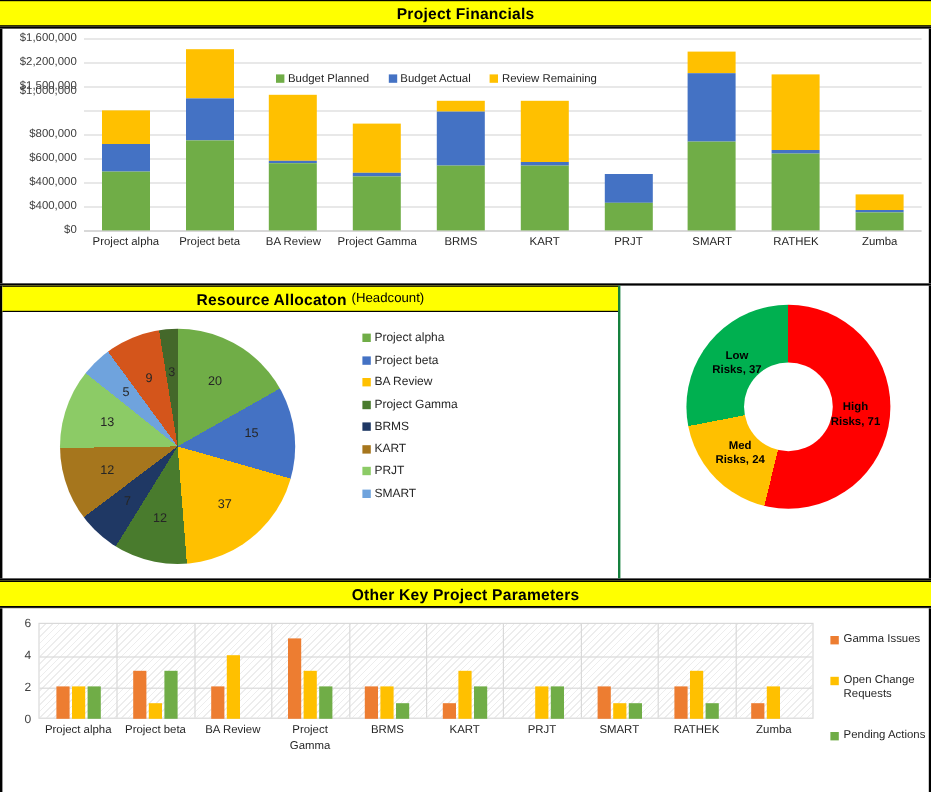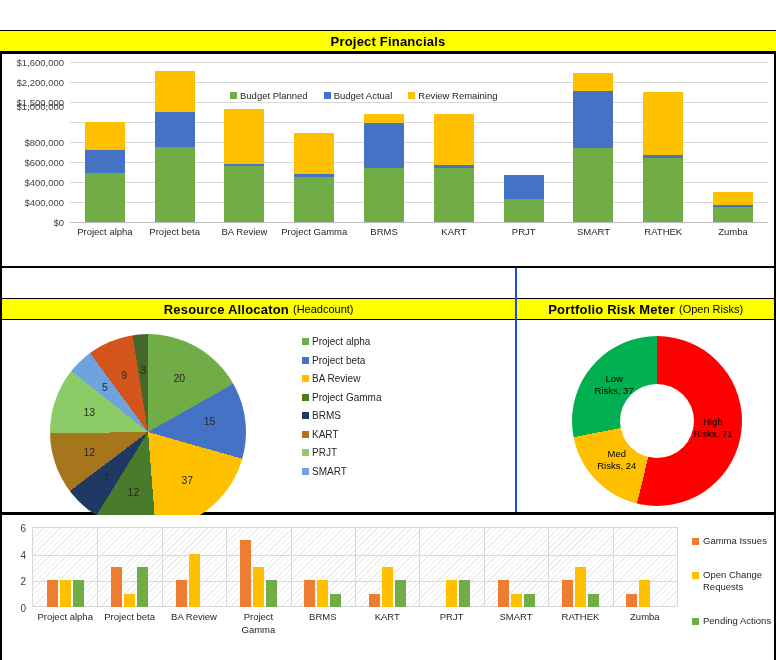--- a/index.html
+++ b/index.html
@@ -12,21 +12,20 @@
   #dash { position: relative; width: 776px; height: 660px; background:#fff; }
 
   
   .banner {
     background: #FFFF00;
     border-top: 1px solid #000;
     border-bottom: 1px solid #000;
     height: 22px;
     display: flex; align-items: center; justify-content: center;
     white-space: nowrap;
-    margin-top: 30px;
   }
   .banner .t1 { font-size: 13px; font-weight: bold; color:#000; letter-spacing:.2px; }
   .banner .t2 { font-size: 11px; font-weight: normal; color:#000; margin-left:4px; }
   .rule { height:2px; background:#000; }
   .thin { height:1px; background:#000; }
 
   
   .panel { position: relative; background:#fff; }
 
   
@@ -56,21 +55,21 @@
   }
   .xlab { flex:1 1 0; text-align:center; font-size:9.5px; color:#262626; line-height:12px; padding-top:2px; }
   #fin-legend {
     position:absolute; left:228px; top:36px; display:flex; gap:16px; align-items:center;
   }
   .lg { display:flex; align-items:center; gap:3px; font-size:9.5px; color:#262626; white-space:nowrap;}
   .swatch { width:7px; height:7px; display:inline-block; }
 
   
   #midrow { display:flex; height:244px; }
-  #res-col { width:518px; border-right:2px solid #1d4ed8; position:relative; }
+  #res-col { width:518px; border-right:2px solid #15803d; position:relative; }
   #risk-col { width:258px; position:relative; }
   #res-body { position:relative; height:221px; }
   #risk-body { position:relative; height:221px; }
 
   .pie-wrap { position:absolute; left:48px; top:14px; width:196px; height:196px; }
   .pie { width:196px; height:196px; border-radius:50%; }
   .pielabel {
     position:absolute; font-size:10.5px; color:#262626; font-weight:normal;
     transform:translate(-50%,-50%); white-space:nowrap;
   }
@@ -81,21 +80,21 @@
   #pie-legend .swatch { width:7px; height:7px; }
 
   .donut-wrap { position:absolute; left:55px; top:16px; width:170px; height:170px; }
   .donut { width:170px; height:170px; border-radius:50%; position:relative; }
   .donut::after {
     content:""; position:absolute; left:50%; top:50%; width:74px; height:74px;
     margin:-37px 0 0 -37px; background:#fff; border-radius:50%;
   }
   .donutlabel {
     position:absolute; font-size:9.5px; color:#000; line-height:12px; text-align:center;
-    transform:translate(-50%,-50%); white-space:nowrap;
+    transform:translate(-50%,-50%); white-space:nowrap;font-weight:bold;
   }
 
   
   #other-panel { height:160px; position:relative; }
   #oth-plot {
     position:absolute; left:30px; top:12px; width:646px; height:80px;
     border:1px solid #d9d9d9;
     background:
       repeating-linear-gradient(135deg, #ffffff 0 3px, #ededed 3px 4px);
   }
@@ -304,37 +303,36 @@
             </div>
             <div class="lg">
               <span class="swatch" style="background: rgb(111, 163, 221);"></span>
               <span>SMART</span>
             </div>
           </div>
       </div>
     </div>
 
     <div id="risk-col">
-      <div class="banner">
-        <span class="t1">Portfolio Risk Meter</span>
-        <span class="t2">(Open Risks)</span>
-      </div>
       <div id="risk-body">
         <div class="donut-wrap">
           <div class="donut" id="donut" style="background: conic-gradient(rgb(255, 0, 0) 0deg, rgb(255, 0, 0) 193.636deg, rgb(255, 192, 0) 193.636deg, rgb(255, 192, 0) 259.091deg, rgb(0, 176, 80) 259.091deg, rgb(0, 176, 80) 360deg);"></div>
         <div class="donutlabel" style="left: 140.604px; top: 91.6483px;">High<br>Risks, 71</div>
             <div class="donutlabel" style="left: 44.4709px; top: 123.644px;">Med<br>Risks, 24</div>
             <div class="donutlabel" style="left: 41.8173px; top: 49.3454px;">Low<br>Risks, 37</div>
           </div>
       </div>
     </div>
 
   </div>
   <div class="rule"></div>
 
+  <div class="banner">
+    <span class="t1">Other Key Project Parameters</span>
+  </div>
   <div class="thin"></div>
 
   <div class="panel border-box" id="other-panel">
     <div id="oth-ylabels">
         <div class="oylab" style="top: 81px;">0</div>
         <div class="oylab" style="top: 54.3333px;">2</div>
         <div class="oylab" style="top: 27.6667px;">4</div>
         <div class="oylab" style="top: 1px;">6</div>
       </div>
     <div id="oth-plot">

